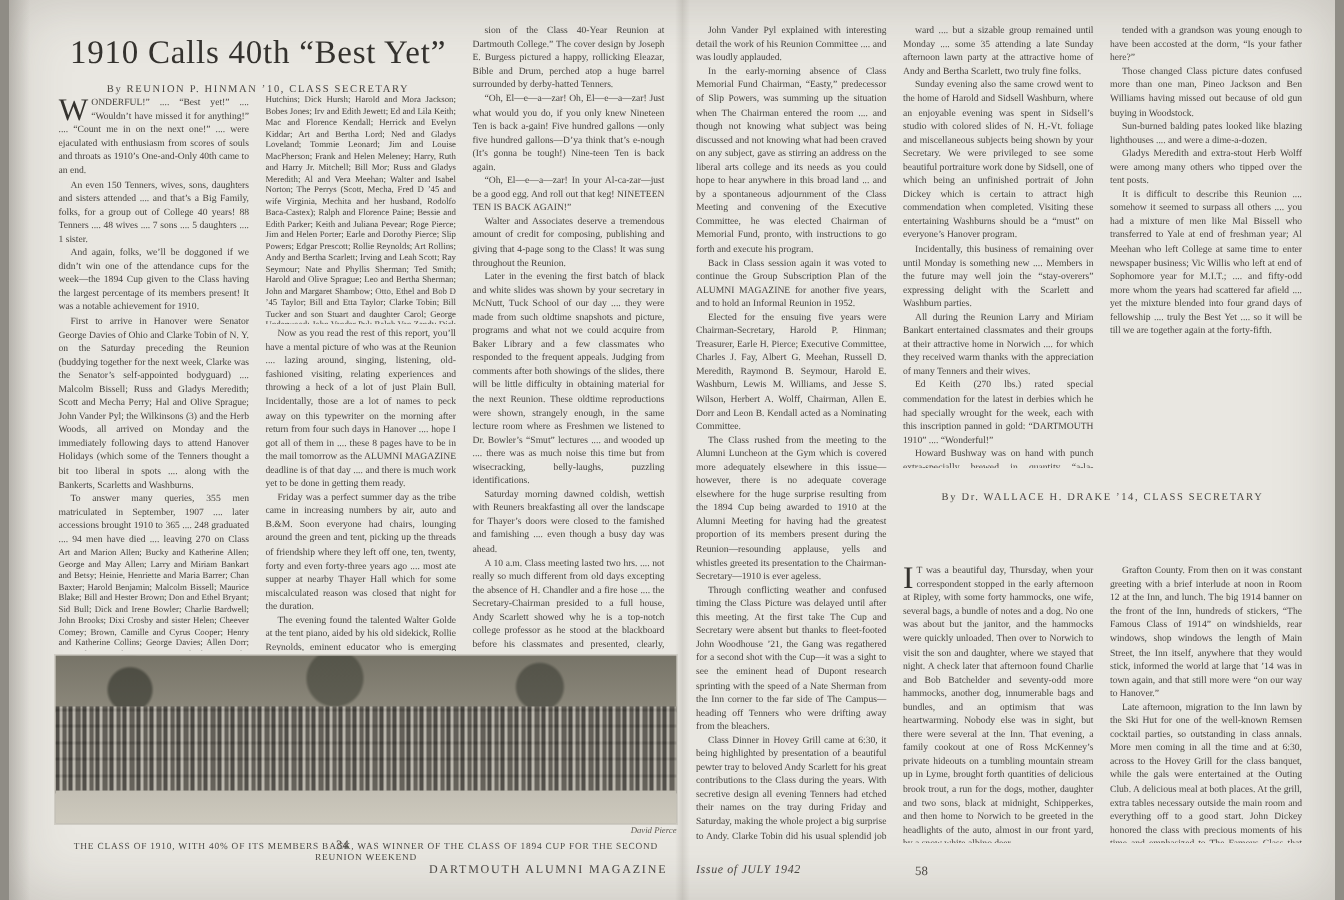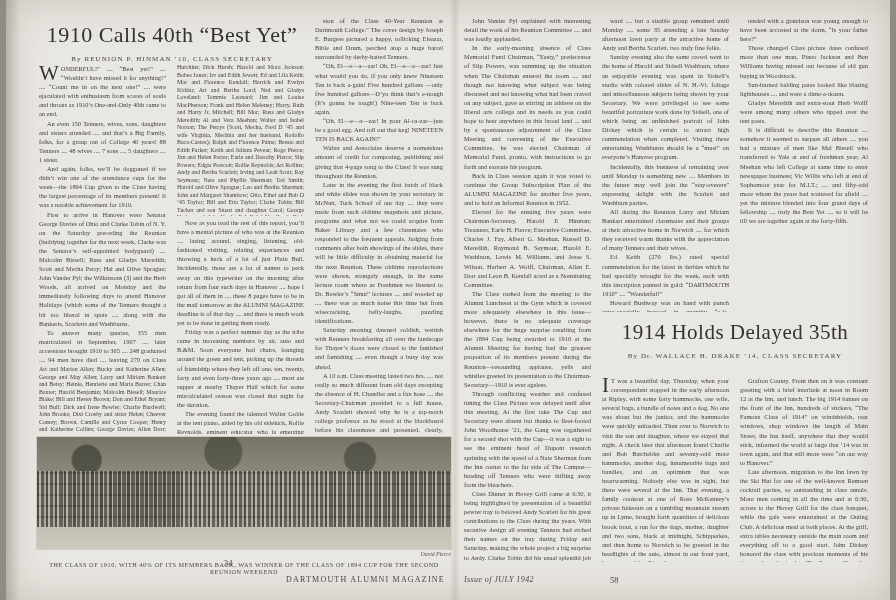--- a/index.html
+++ b/index.html
@@ -140,21 +140,20 @@
 
   <div class="abs col" style="left:734px;top:16px;width:128px;height:296px;">
       <p>tended with a grandson was young enough to have been accosted at the dorm, “Is your father here?”</p>
       <p>Those changed Class picture dates confused more than one man, Pineo Jackson and Ben Williams having missed out because of old gun buying in Woodstock.</p>
       <p>Sun-burned balding pates looked like blazing lighthouses .... and were a dime-a-dozen.</p>
       <p>Gladys Meredith and extra-stout Herb Wolff were among many others who tipped over the tent posts.</p>
       <p>It is difficult to describe this Reunion .... somehow it seemed to surpass all others .... you had a mixture of men like Mal Bissell who transferred to Yale at end of freshman year; Al Meehan who left College at same time to enter newspaper business; Vic Willis who left at end of Sophomore year for M.I.T.; .... and fifty-odd more whom the years had scattered far afield .... yet the mixture blended into four grand days of fellowship .... truly the Best Yet .... so it will be till we are together again at the forty-fifth.</p>
     </div>
 
   <div class="abs" style="left:596px;top:320px;width:266px;">
-    <div class="headline" style="font-size:21px;">1914 Holds Delayed 35th</div>
     <div class="byline">By Dr. WALLACE H. DRAKE ’14, CLASS SECRETARY</div>
   </div>
 
   <div class="abs col dropcap" style="left:596px;top:376px;height:186px;">
       <p>IT was a beautiful day, Thursday, when your correspondent stopped in the early afternoon at Ripley, with some forty hammocks, one wife, several bags, a bundle of notes and a dog. No one was about but the janitor, and the hammocks were quickly unloaded. Then over to Norwich to visit the son and daughter, where we stayed that night. A check later that afternoon found Charlie and Bob Batchelder and seventy-odd more hammocks, another dog, innumerable bags and bundles, and an optimism that was heartwarming. Nobody else was in sight, but there were several at the Inn. That evening, a family cookout at one of Ross McKenney’s private hideouts on a tumbling mountain stream up in Lyme, brought forth quantities of delicious brook trout, a run for the dogs, mother, daughter and two sons, black at midnight, Schipperkes, and then home to Norwich to be greeted in the headlights of the auto, almost in our front yard, by a snow white albino deer.</p>
     </div>
   <div class="abs col" style="left:734px;top:376px;width:128px;height:186px;">
       <p>Grafton County. From then on it was constant greeting with a brief interlude at noon in Room 12 at the Inn, and lunch. The big 1914 banner on the front of the Inn, hundreds of stickers, “The Famous Class of 1914” on windshields, rear windows, shop windows the length of Main Street, the Inn itself, anywhere that they would stick, informed the world at large that ’14 was in town again, and that still more were “on our way to Hanover.”</p>
       <p>Late afternoon, migration to the Inn lawn by the Ski Hut for one of the well-known Remsen cocktail parties, so outstanding in class annals. More men coming in all the time and at 6:30, across to the Hovey Grill for the class banquet, while the gals were entertained at the Outing Club. A delicious meal at both places. At the grill, extra tables necessary outside the main room and everything off to a good start. John Dickey honored the class with precious moments of his time and emphasized to The Famous Class that although all classes claimed to be the best blank blank class, that when the record was written, Fourteen would be far from the bottom. He thanked the class for the many good times it had given to him (had eaten on ’14 more than any other class in the</p>
     </div>

